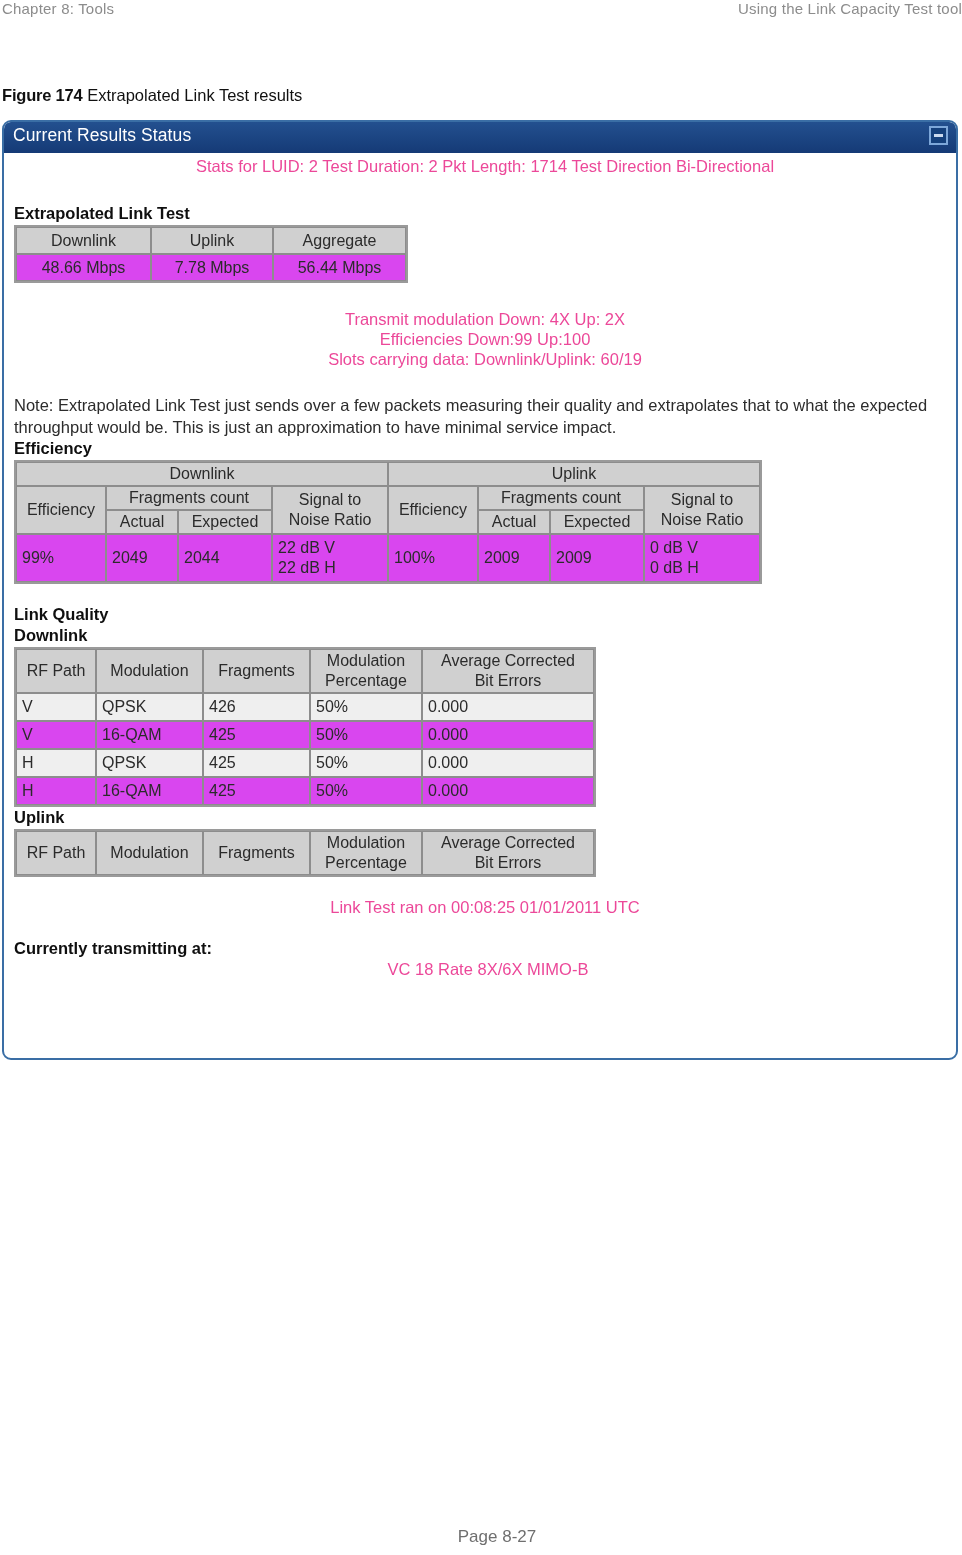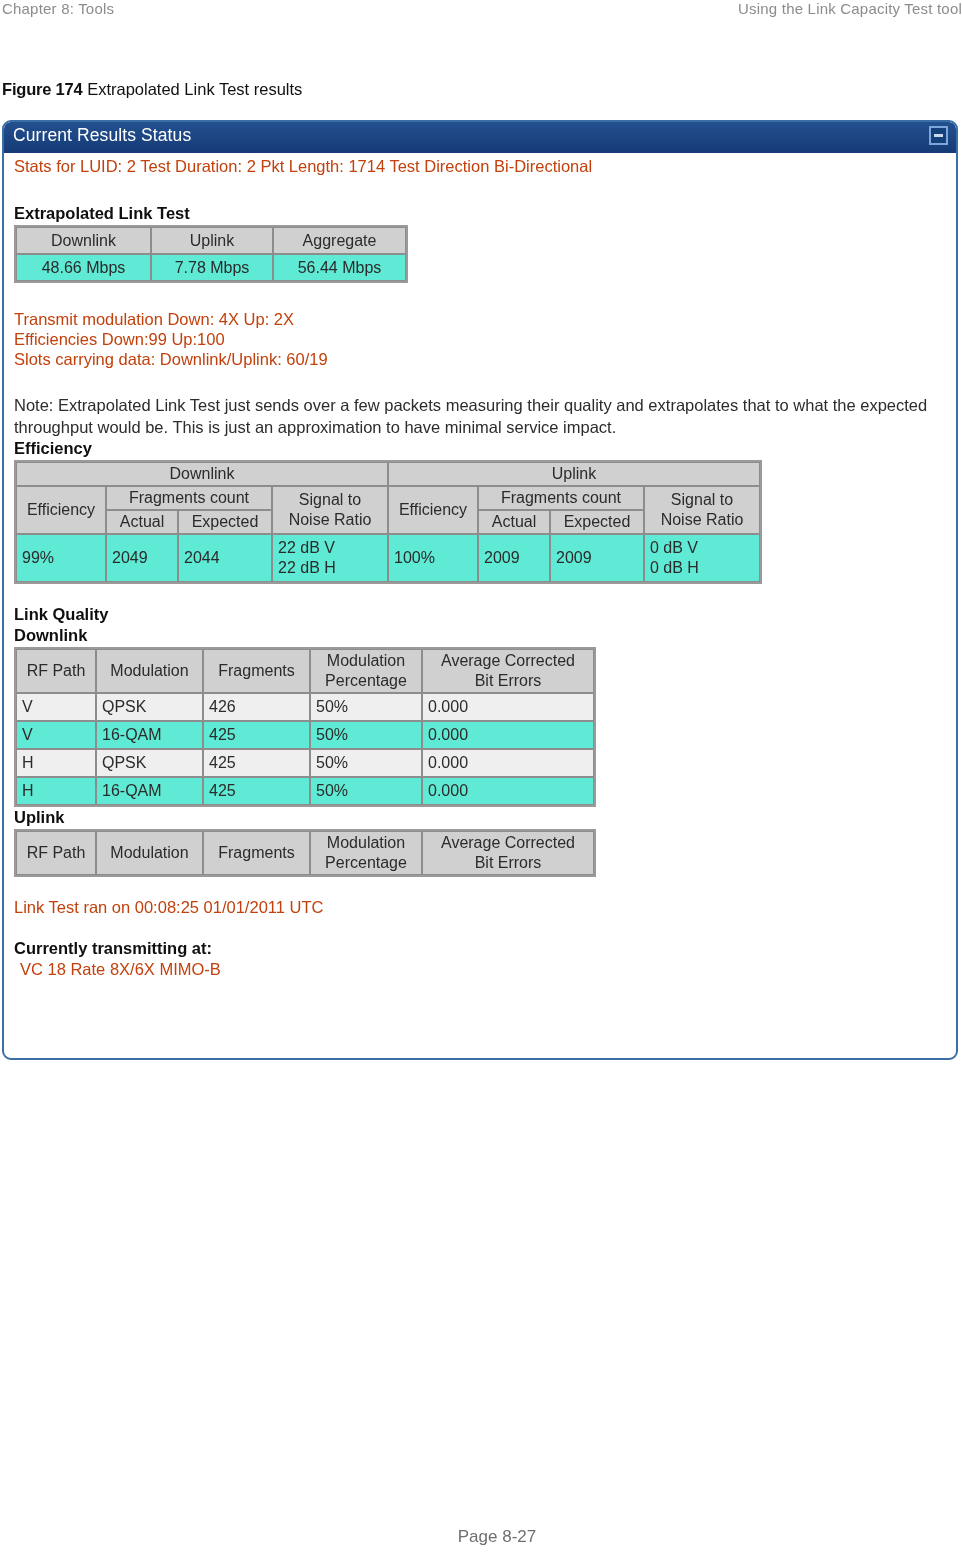--- a/index.html
+++ b/index.html
@@ -35,21 +35,21 @@
   .running-head .rh-right {
     position: absolute;
     right: 0px;
     top: 0px;
     text-align: right;
   }
 
   
   .figure-caption {
     position: absolute;
-    top: 80px;
+    top: 86px;
     left: 2px;
     font-size: 16.5px;
     color: #111111;
     white-space: nowrap;
   }
   .figure-caption .fig-num {
     font-weight: bold;
     letter-spacing: -0.2px;
   }
   .figure-caption .fig-title {
@@ -106,23 +106,24 @@
   }
 
   .panel-body {
     position: relative;
     padding: 3px 0 0 10px;
   }
 
   
   .line {
     font-size: 16.5px;
-    color: #c2410c;
+    color: #ec4899;
     line-height: 21px;
     white-space: nowrap;
+    text-align: center;
   }
   .line.tight { line-height: 20px; }
   .bold-head {
     font-size: 16.5px;
     font-weight: bold;
     color: #0f0f0f;
     line-height: 21px;
   }
   .spacer-20 { height: 20px; }
   .spacer-26 { height: 26px; }
@@ -140,21 +141,21 @@
     border-spacing: 0;
     background: #ffffff;
     border: 2px solid #9a9a9a;
     font-size: 16px;
     color: #2b2b2b;
   }
   table.grid td, table.grid th {
     border: 1px solid #8d8d8d;
     font-weight: normal;
     padding: 1px 5px;
-    background: #5eead4;
+    background: #d946ef;
     vertical-align: middle;
     line-height: 20px;
   }
   table.grid th {
     background: #d0d0d0;
     text-align: center;
   }
 
   
   .tbl-extrapolated { margin-top: 1px; }

